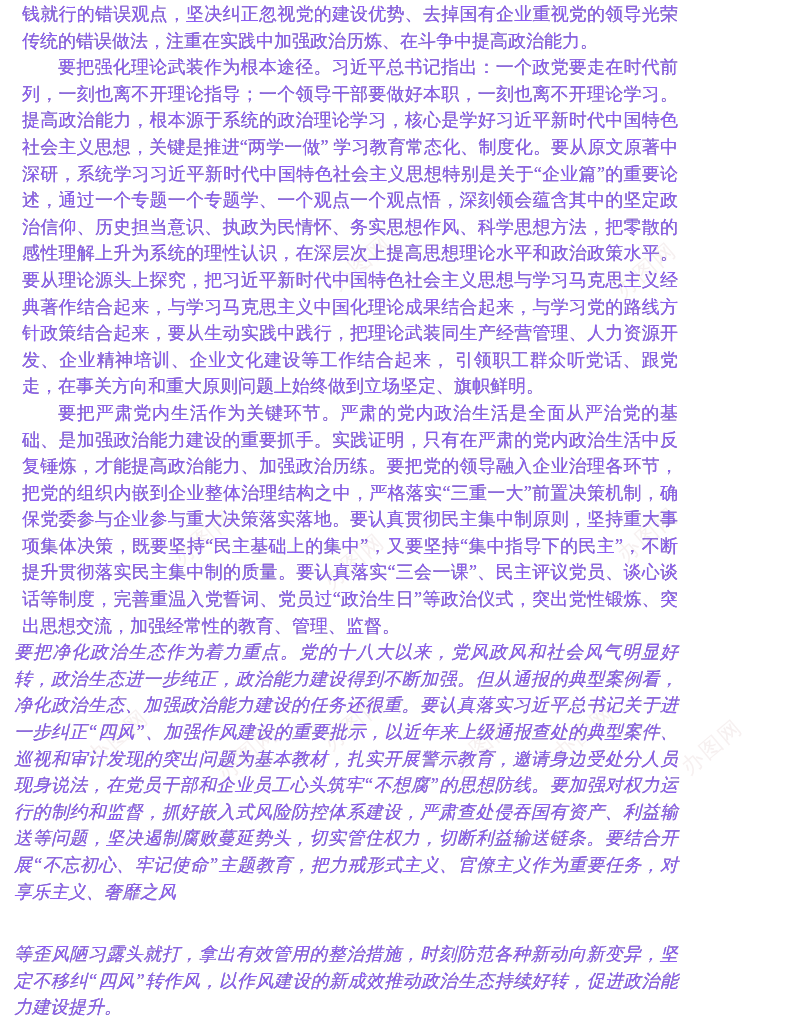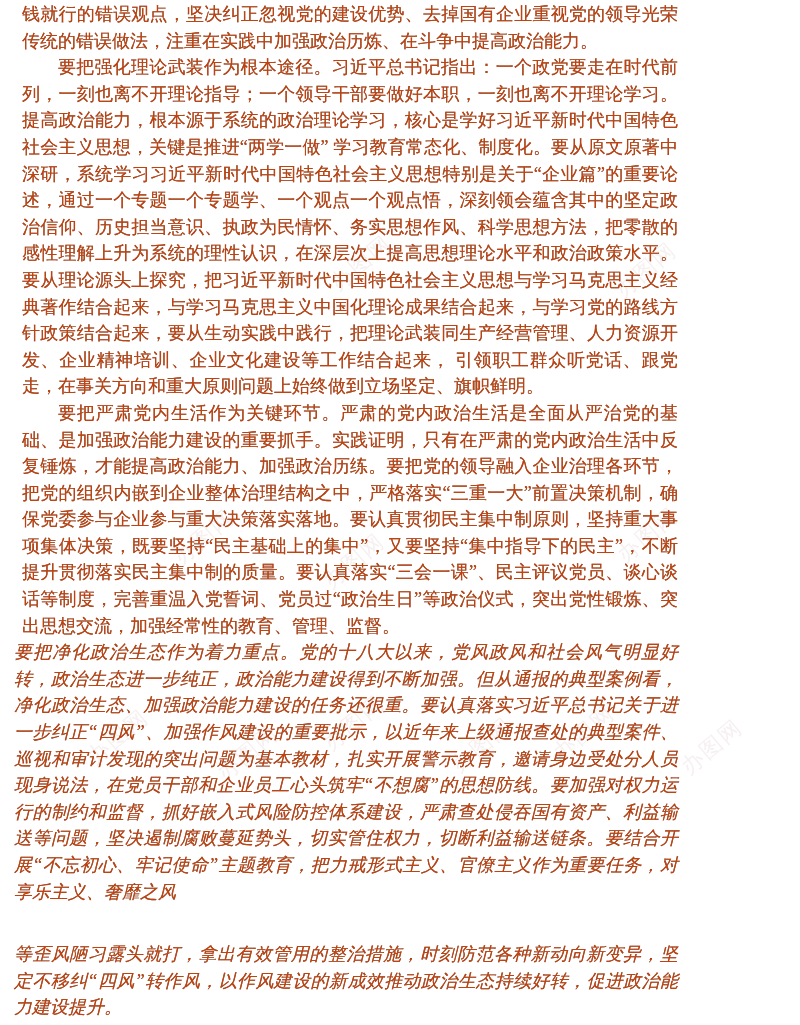--- a/index.html
+++ b/index.html
@@ -36,21 +36,21 @@
     transform: rotate(-40deg);
   }
   .content {
     position: absolute;
     z-index: 2;
     top: 0;
     left: 0;
     width: 700px;
     box-sizing: border-box;
     padding: 1px 22px 0 22px;
-    color: #c2410c;
+    color: #8b5cf6;
     font-size: 18px;
     line-height: 26.6px;
     text-align: justify;
     
     text-shadow: 0 0 0.4px rgba(0,0,0,0.55);
   }
   .para {
     margin: 0;
     padding: 0;
   }

